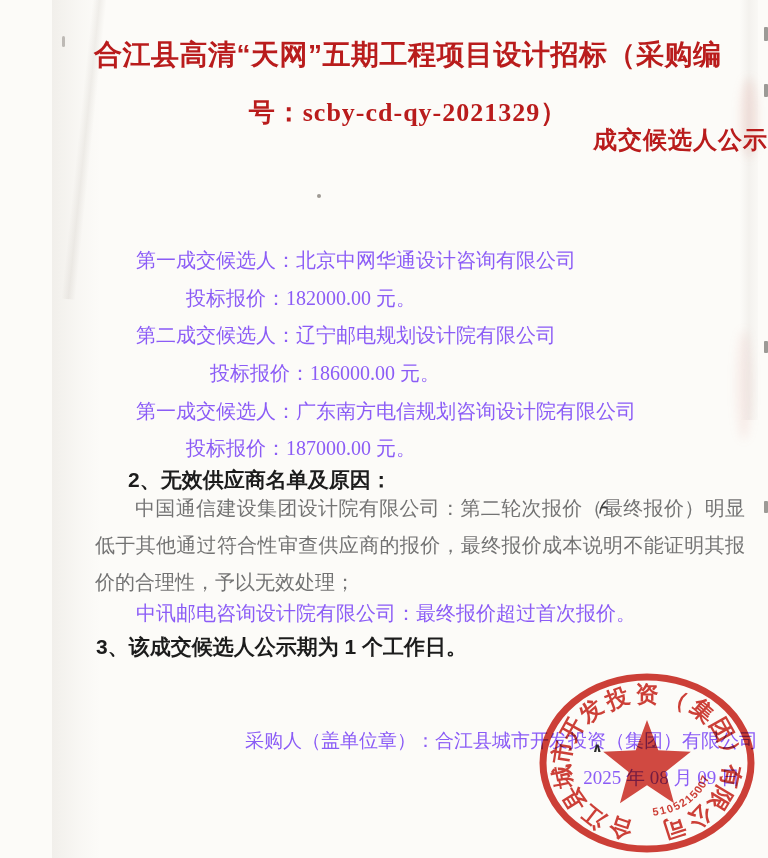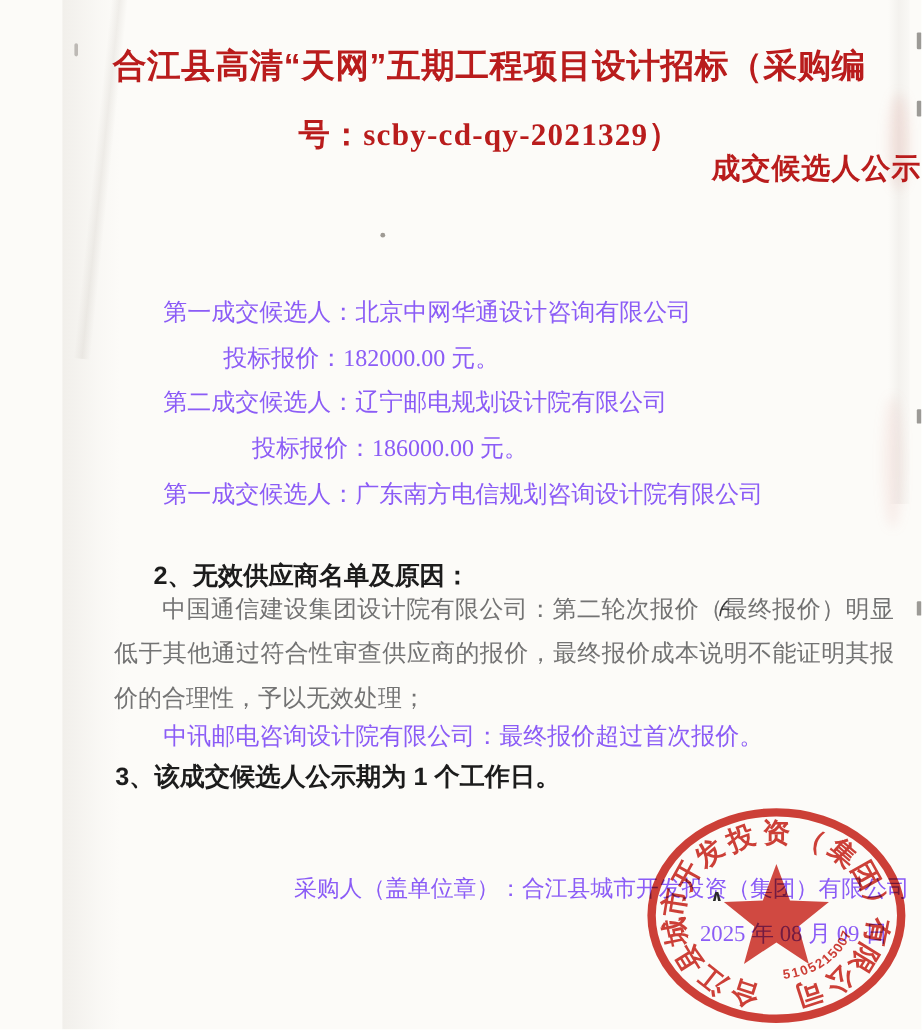--- a/index.html
+++ b/index.html
@@ -87,20 +87,21 @@
   <div class="abs title t3">成交候选人公示</div>
 
 
   <div class="abs body n1"><span>第一成交候选人：</span><span>北京中网华通设计咨询有限公司</span></div>
   <div class="abs body b1"><span>投标报价：</span><span>182000.00 元。</span></div>
 
   <div class="abs body n2"><span>第二成交候选人：</span><span>辽宁邮电规划设计院有限公司</span></div>
   <div class="abs body b2"><span>投标报价：</span><span>186000.00 元。</span></div>
 
   <div class="abs body n3"><span>第一成交候选人：</span><span>广东南方电信规划咨询设计院有限公司</span></div>
+  <div class="abs body b3"><span>投标报价：</span><span>187000.00 元。</span></div>
 
   <div class="abs h h2">2、无效供应商名单及原因：</div>
   <p class="para">中国通信建设集团设计院有限公司：第二轮次报价（最终报价）明显低于其他通过符合性审查供应商的报价，最终报价成本说明不能证明其报价的合理性，予以无效处理；</p>
   <div class="abs body p2">中讯邮电咨询设计院有限公司：最终报价超过首次报价。</div>
 
   <div class="abs h h3">3、该成交候选人公示期为 1 个工作日。</div>
 
   <div class="abs body sig"><span>采购人（盖单位章）：</span><span>合江县城市开发投资（集团）有限公司</span></div>
   <div class="abs body date">2025 年 08 月 09 日</div>
   <div class="pen-caret">∧</div>

